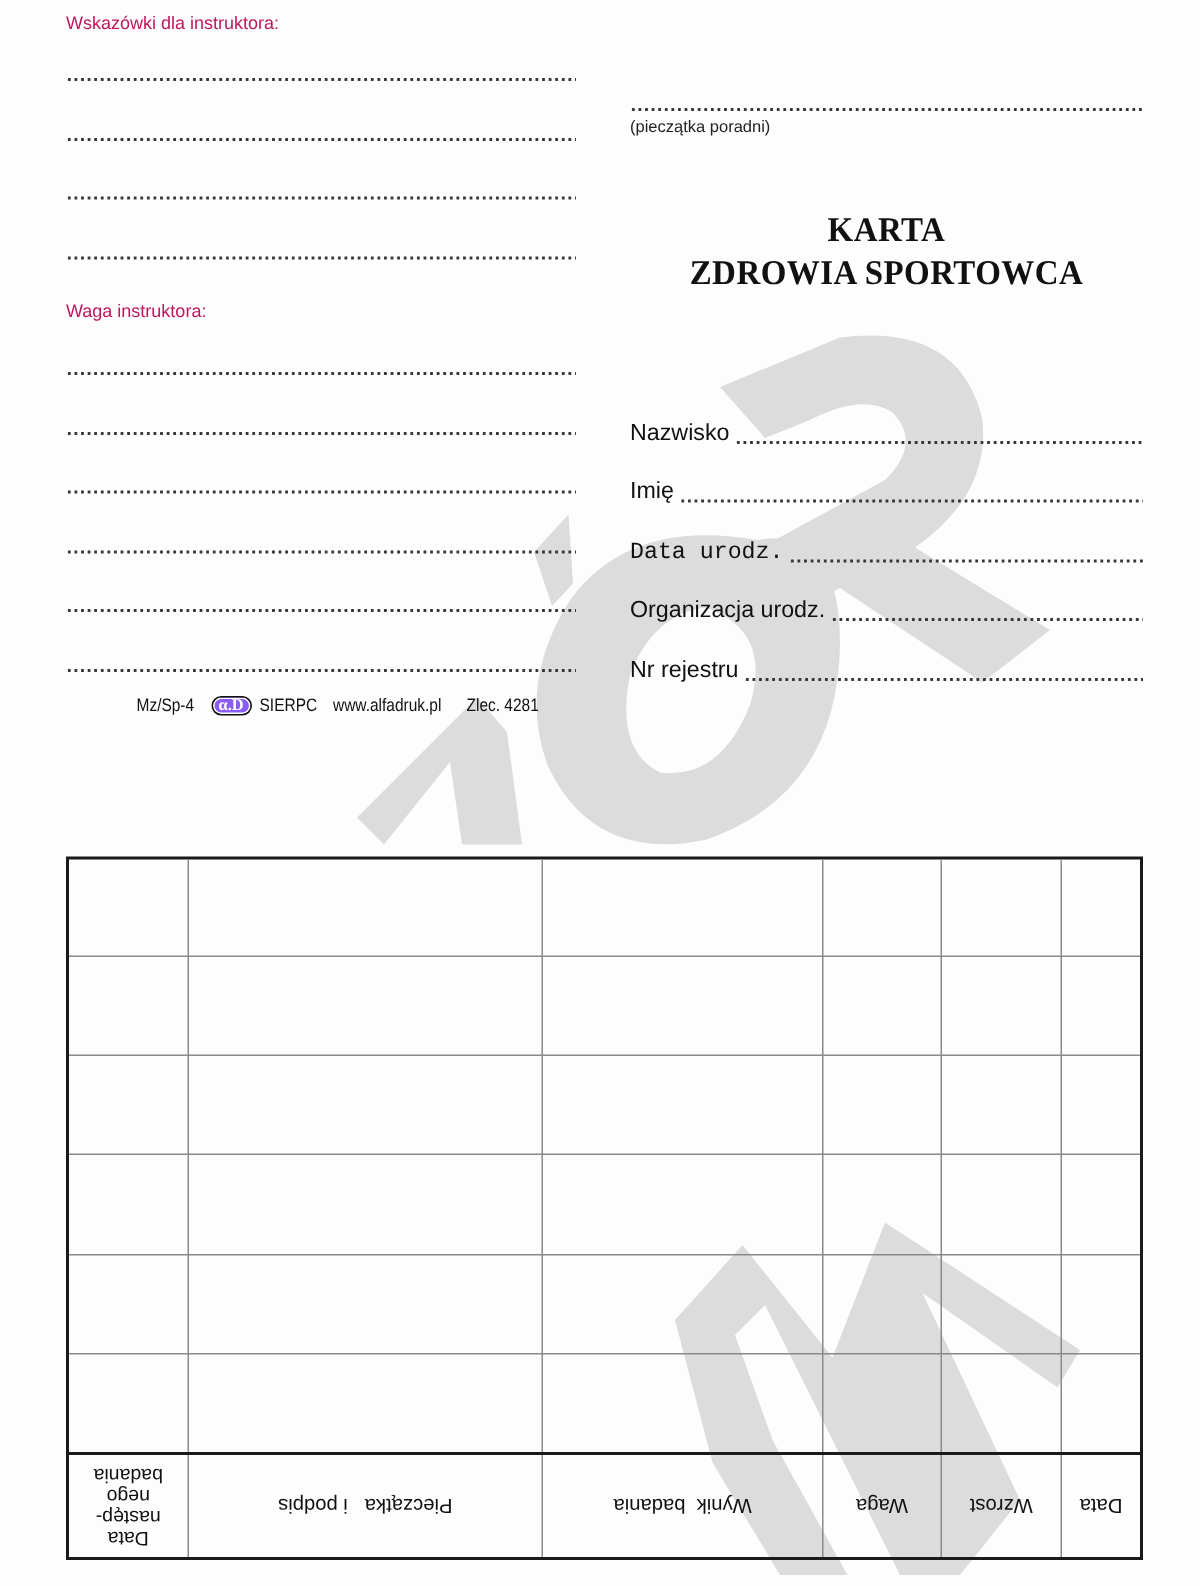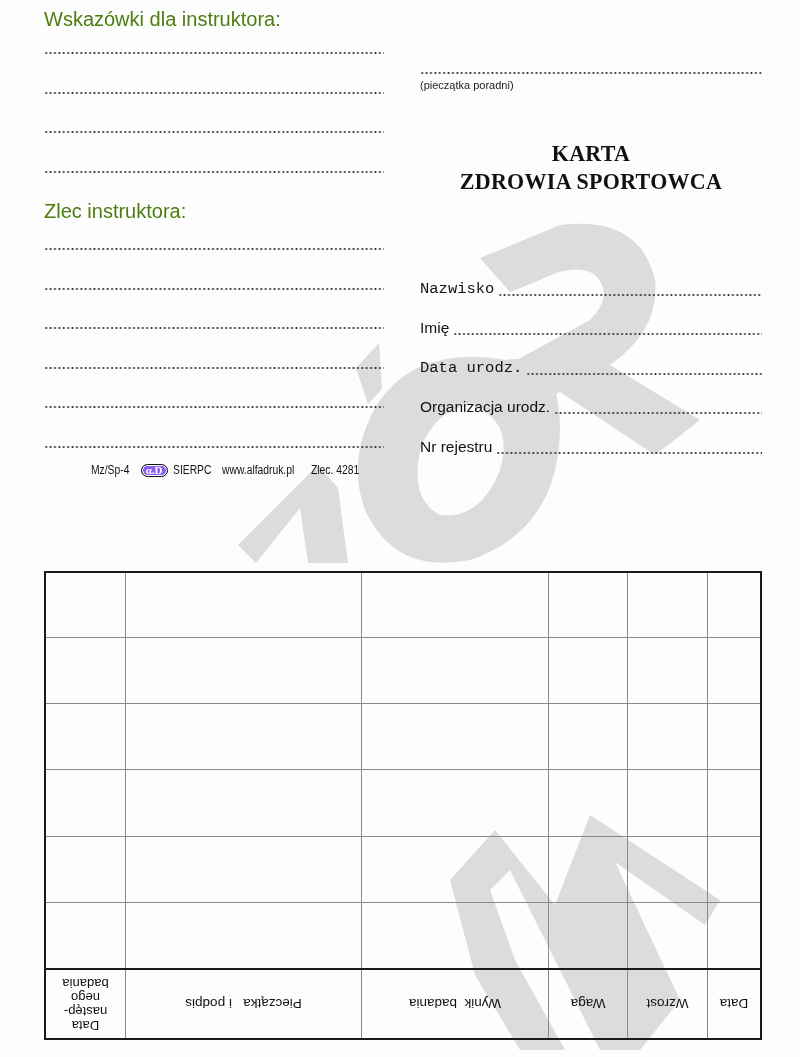--- a/index.html
+++ b/index.html
@@ -3,21 +3,21 @@
 <meta charset="utf-8">
 <style>
   html, body { margin: 0; padding: 0; }
   body {
     width: 800px; height: 1057px; position: relative; overflow: hidden;
     background: #fdfdfd; color: #111;
     font-family: "Liberation Sans", sans-serif;
   }
   .abs { position: absolute; }
   .wm { position: absolute; fill: #dcdcdc; stroke: none; }
-  .heading { font-size: 20px; color: #4d7c0f; }
+  .heading { font-size: 12px; color: #be185d; }
   .dots {
     position: absolute; height: 2px;
     background-image: radial-gradient(circle, #333 0.9px, transparent 1.1px);
     background-size: 4.4px 2px; background-repeat: repeat-x;
   }
   .stamp-caption { font-size: 11px; color: #222; }
   .title {
     font-family: "Liberation Serif", serif; font-weight: bold;
     font-size: 22px; letter-spacing: 0.3px; text-align: center; line-height: 27px;
     transform: scaleY(1.05);
@@ -59,21 +59,21 @@
 
   <polygon class="wm" points="590,815 720,900 705,925 615,862 680,1000 640,1050 600,1050 540,930 510,870 490,890 515,960 565,1050 520,1050 475,975 450,880 495,830 555,905"></polygon>
 </svg>
 
 <div class="abs heading" style="left:44px;top:8px;">Wskazówki dla instruktora:</div>
 <div class="dots" style="left:44px;top:52px;width:340px;"></div>
 <div class="dots" style="left:44px;top:92px;width:340px;"></div>
 <div class="dots" style="left:44px;top:131px;width:340px;"></div>
 <div class="dots" style="left:44px;top:171px;width:340px;"></div>
 
-<div class="abs heading" style="left:44px;top:200px;">Zlec  instruktora:</div>
+<div class="abs heading" style="left:44px;top:200px;">Waga  instruktora:</div>
 <div class="dots" style="left:44px;top:248px;width:340px;"></div>
 <div class="dots" style="left:44px;top:288px;width:340px;"></div>
 <div class="dots" style="left:44px;top:327px;width:340px;"></div>
 <div class="dots" style="left:44px;top:367px;width:340px;"></div>
 <div class="dots" style="left:44px;top:406px;width:340px;"></div>
 <div class="dots" style="left:44px;top:446px;width:340px;"></div>
 
 <div class="abs footer" style="left:44px;top:463px;">
   <span class="narrow">Mz/Sp-4</span>
   <span class="ad-logo">α.D</span>
@@ -83,21 +83,21 @@
 </div>
 
 <div class="dots" style="left:420px;top:72px;width:342px;"></div>
 <div class="abs stamp-caption" style="left:420px;top:79px;width:342px;">(pieczątka poradni)</div>
 
 <div class="abs title" style="left:420px;top:140px;width:342px;">
   <div>KARTA</div>
   <div>ZDROWIA SPORTOWCA</div>
 </div>
 
-<div class="field" style="top:276px;font-family:Liberation Mono, monospace;">
+<div class="field" style="top:276px;">
   <span class="field-label">Nazwisko</span>
   <span class="field-dots"></span>
 </div>
 <div class="field" style="top:315px;">
   <span class="field-label">Imię</span>
   <span class="field-dots"></span>
 </div>
 <div class="field" style="top:355px;font-family:Liberation Mono, monospace;">
   <span class="field-label">Data urodz.</span>
   <span class="field-dots"></span>

